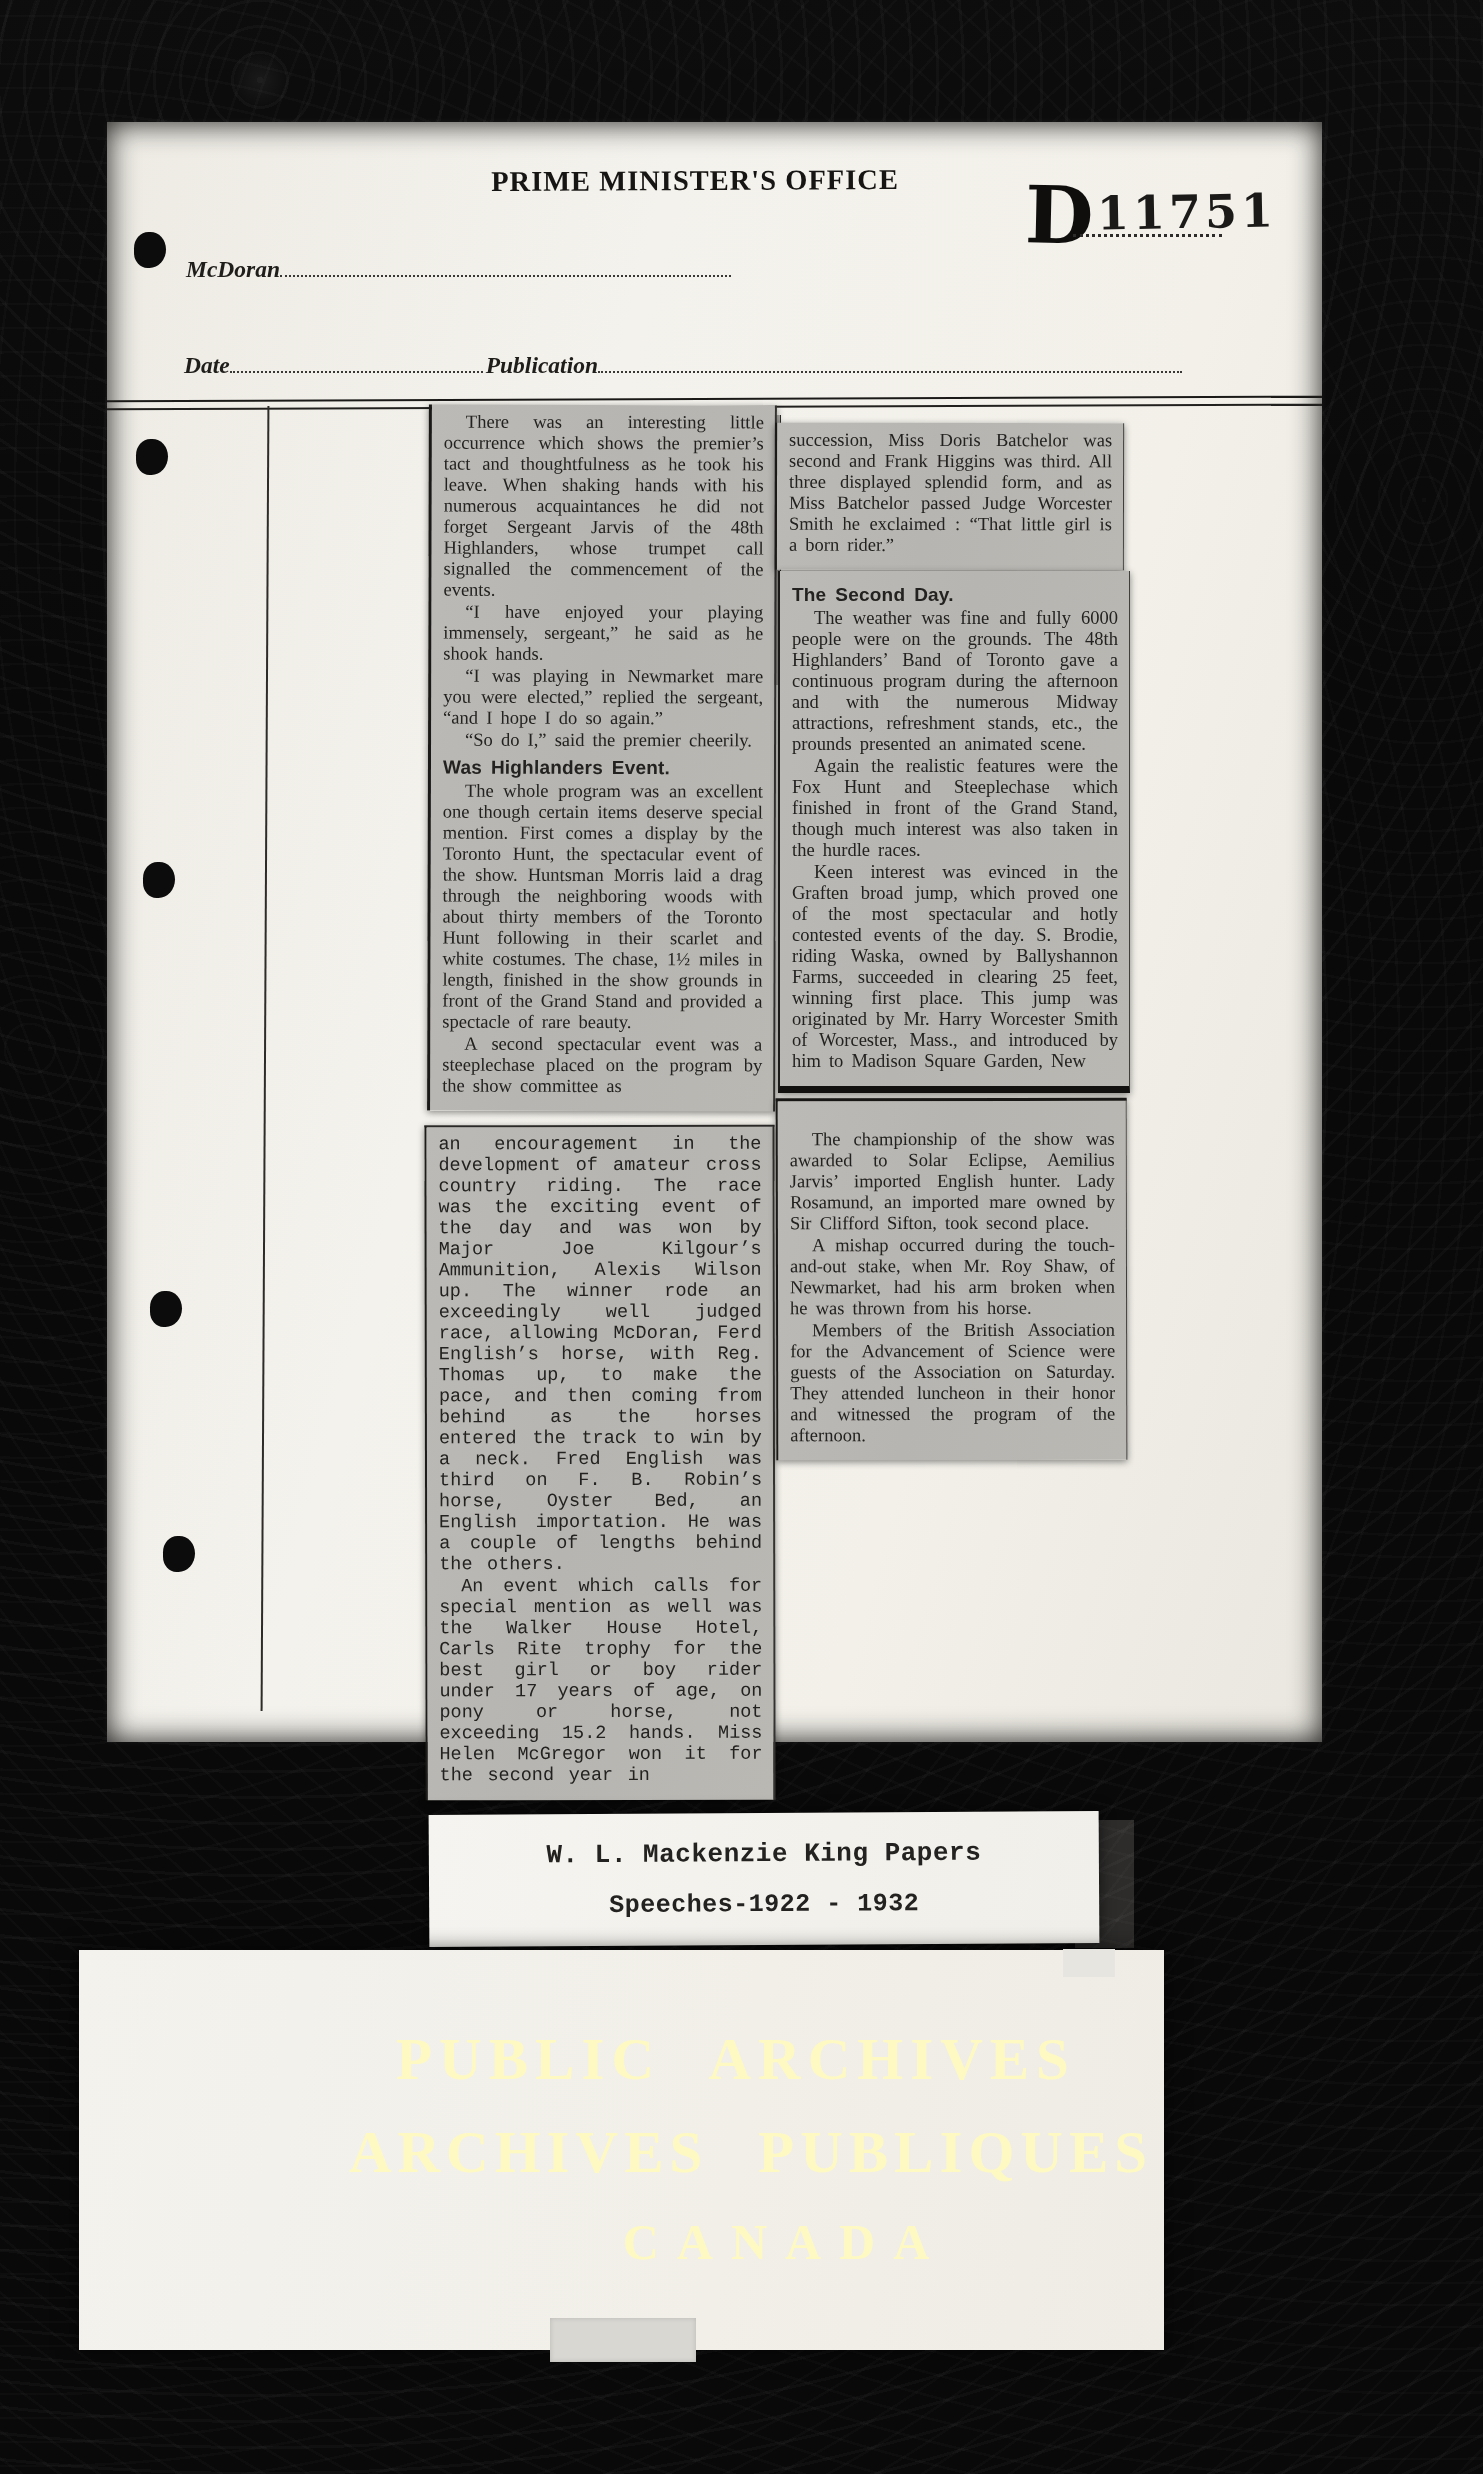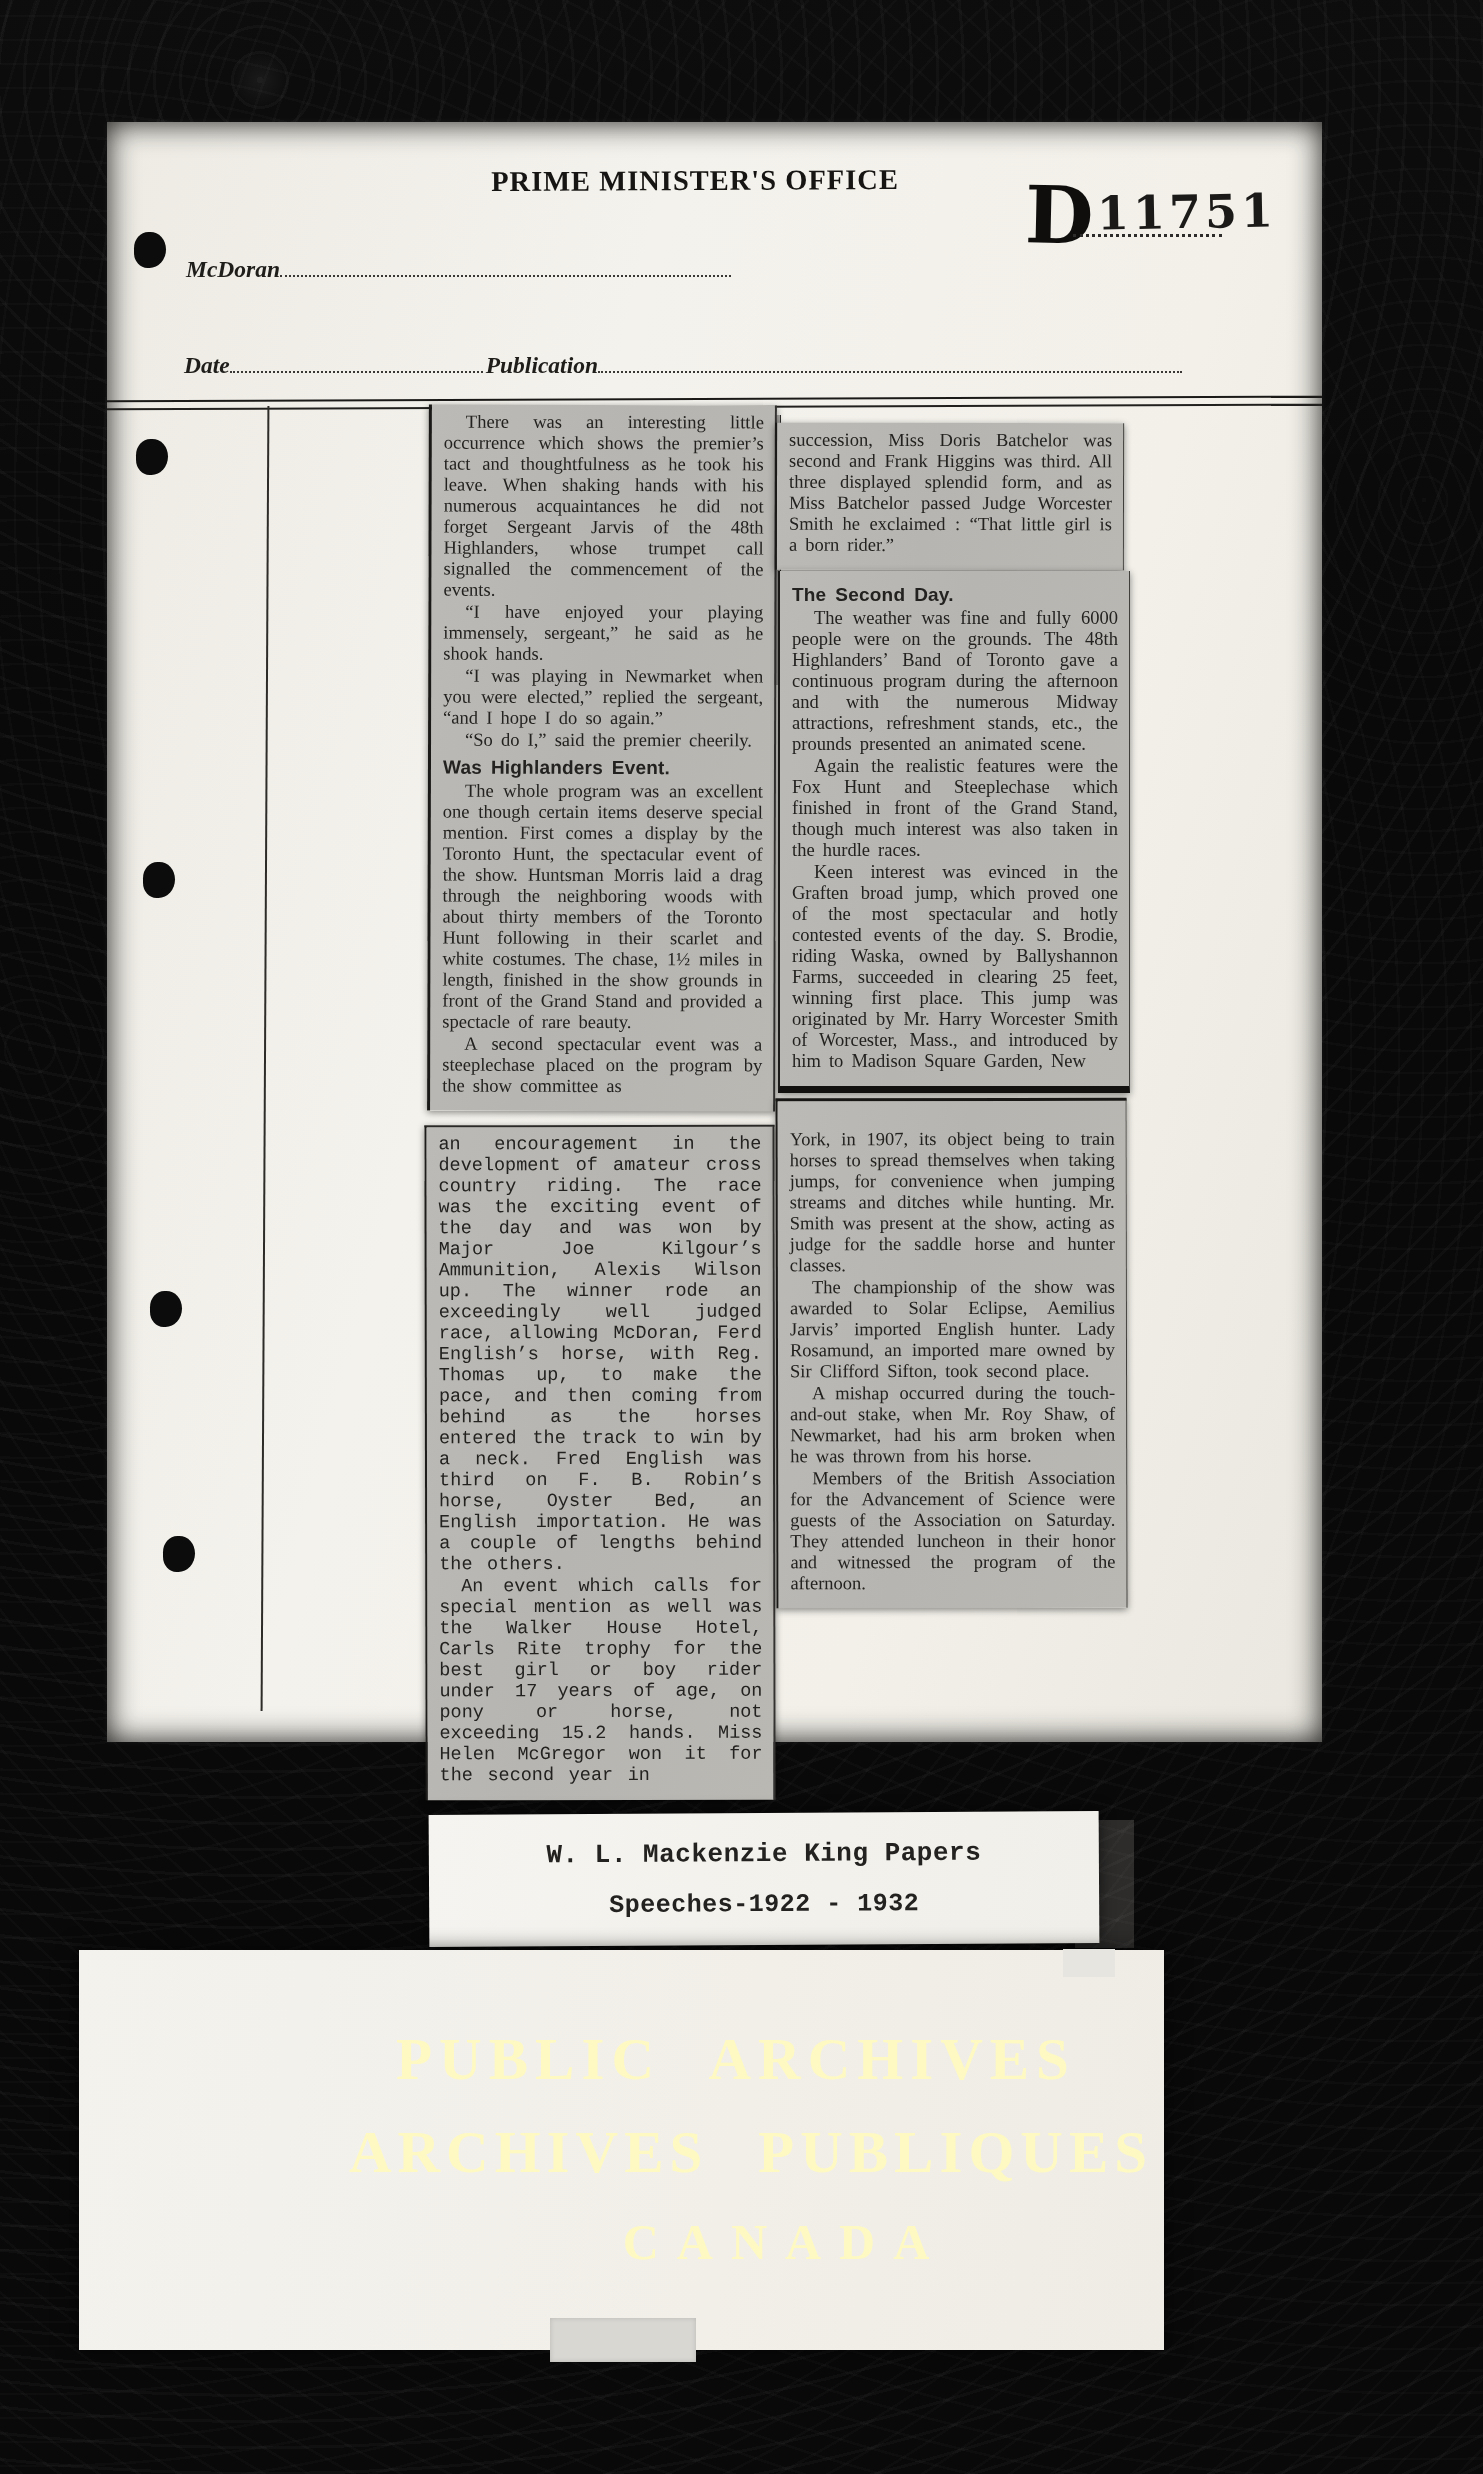--- a/index.html
+++ b/index.html
@@ -157,41 +157,40 @@
 <div class="punch" style="left:136px;top:439px;"></div>
 <div class="punch" style="left:143px;top:862px;"></div>
 <div class="punch" style="left:150px;top:1291px;"></div>
 <div class="punch" style="left:163px;top:1536px;"></div>
 
 <div class="sliver"></div>
 
 <div class="clip clip-l1">
     <div class="cb cb-p">There was an interesting little occurrence which shows the premier’s tact and thoughtfulness as he took his leave. When shaking hands with his numerous acquaintances he did not forget Sergeant Jarvis of the 48th Highlanders, whose trumpet call signalled the commencement of the events.</div>
     <div class="cb cb-p">“I have enjoyed your playing immensely, sergeant,” he said as he shook hands.</div>
-    <div class="cb cb-p">“I was playing in Newmarket when you were elected,” replied the sergeant, “and I hope I do so again.”</div>
+    <div class="cb cb-p">“I was playing in Newmarket mare you were elected,” replied the sergeant, “and I hope I do so again.”</div>
     <div class="cb cb-p">“So do I,” said the premier cheerily.</div>
     <div class="cb cb-h">Was Highlanders Event.</div>
     <div class="cb cb-p">The whole program was an excellent one though certain items deserve special mention. First comes a display by the Toronto Hunt, the spectacular event of the show. Huntsman Morris laid a drag through the neighboring woods with about thirty members of the Toronto Hunt following in their scarlet and white costumes. The chase, 1½ miles in length, finished in the show grounds in front of the Grand Stand and provided a spectacle of rare beauty.</div>
     <div class="cb cb-p">A second spectacular event was a steeplechase placed on the program by the show committee as</div>
   </div>
 <div class="clip clip-l2">
     <div class="cb cb-cont">an encouragement in the development of amateur cross country riding. The race was the exciting event of the day and was won by Major Joe Kilgour’s Ammunition, Alexis Wilson up. The winner rode an exceedingly well judged race, allowing McDoran, Ferd English’s horse, with Reg. Thomas up, to make the pace, and then coming from behind as the horses entered the track to win by a neck. Fred English was third on F. B. Robin’s horse, Oyster Bed, an English importation. He was a couple of lengths behind the others.</div>
     <div class="cb cb-p">An event which calls for special mention as well was the Walker House Hotel, Carls Rite trophy for the best girl or boy rider under 17 years of age, on pony or horse, not exceeding 15.2 hands. Miss Helen McGregor won it for the second year in</div>
   </div>
 <div class="clip clip-r1">
     <div class="cb cb-cont">succession, Miss Doris Batchelor was second and Frank Higgins was third. All three displayed splendid form, and as Miss Batchelor passed Judge Worcester Smith he exclaimed : “That little girl is a born rider.”</div>
   </div>
 <div class="clip clip-r2">
     <div class="cb cb-h">The Second Day.</div>
     <div class="cb cb-p">The weather was fine and fully 6000 people were on the grounds. The 48th Highlanders’ Band of Toronto gave a continuous program during the afternoon and with the numerous Midway attractions, refreshment stands, etc., the prounds presented an animated scene.</div>
     <div class="cb cb-p">Again the realistic features were the Fox Hunt and Steeplechase which finished in front of the Grand Stand, though much interest was also taken in the hurdle races.</div>
     <div class="cb cb-p">Keen interest was evinced in the Graften broad jump, which proved one of the most spectacular and hotly contested events of the day. S. Brodie, riding Waska, owned by Ballyshannon Farms, succeeded in clearing 25 feet, winning first place. This jump was originated by Mr. Harry Worcester Smith of Worcester, Mass., and introduced by him to Madison Square Garden, New</div>
   </div>
 <div class="clip clip-r3">
-    <div class="cb cb-cont">York, in 1907, its object being to train horses to spread themselves when taking jumps, for convenience when jumping streams and ditches while hunting. Mr. Smith was present at the show, acting as judge for the saddle horse and hunter classes.</div>
     <div class="cb cb-p">The championship of the show was awarded to Solar Eclipse, Aemilius Jarvis’ imported English hunter. Lady Rosamund, an imported mare owned by Sir Clifford Sifton, took second place.</div>
     <div class="cb cb-p">A mishap occurred during the touch-and-out stake, when Mr. Roy Shaw, of Newmarket, had his arm broken when he was thrown from his horse.</div>
     <div class="cb cb-p">Members of the British Association for the Advancement of Science were guests of the Association on Saturday. They attended luncheon in their honor and witnessed the program of the afternoon.</div>
   </div>
 
 <div class="tape tape-card-right"></div>
 
 <div class="label-card">
   <div class="label-line1">W. L. Mackenzie King Papers</div>
   <div class="label-line2">Speeches-1922 - 1932</div>

